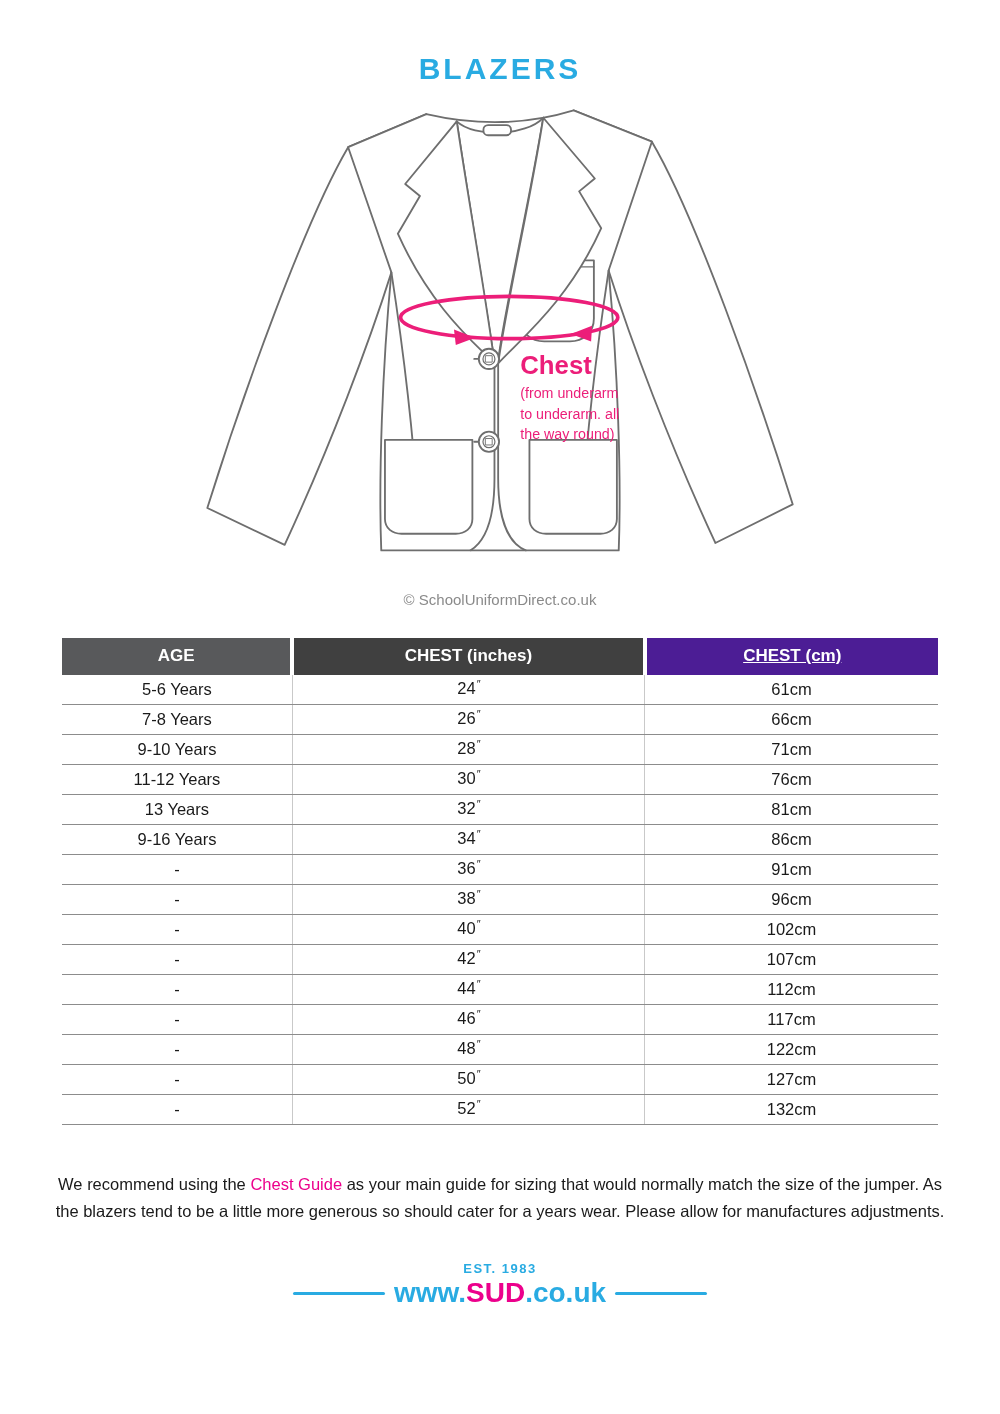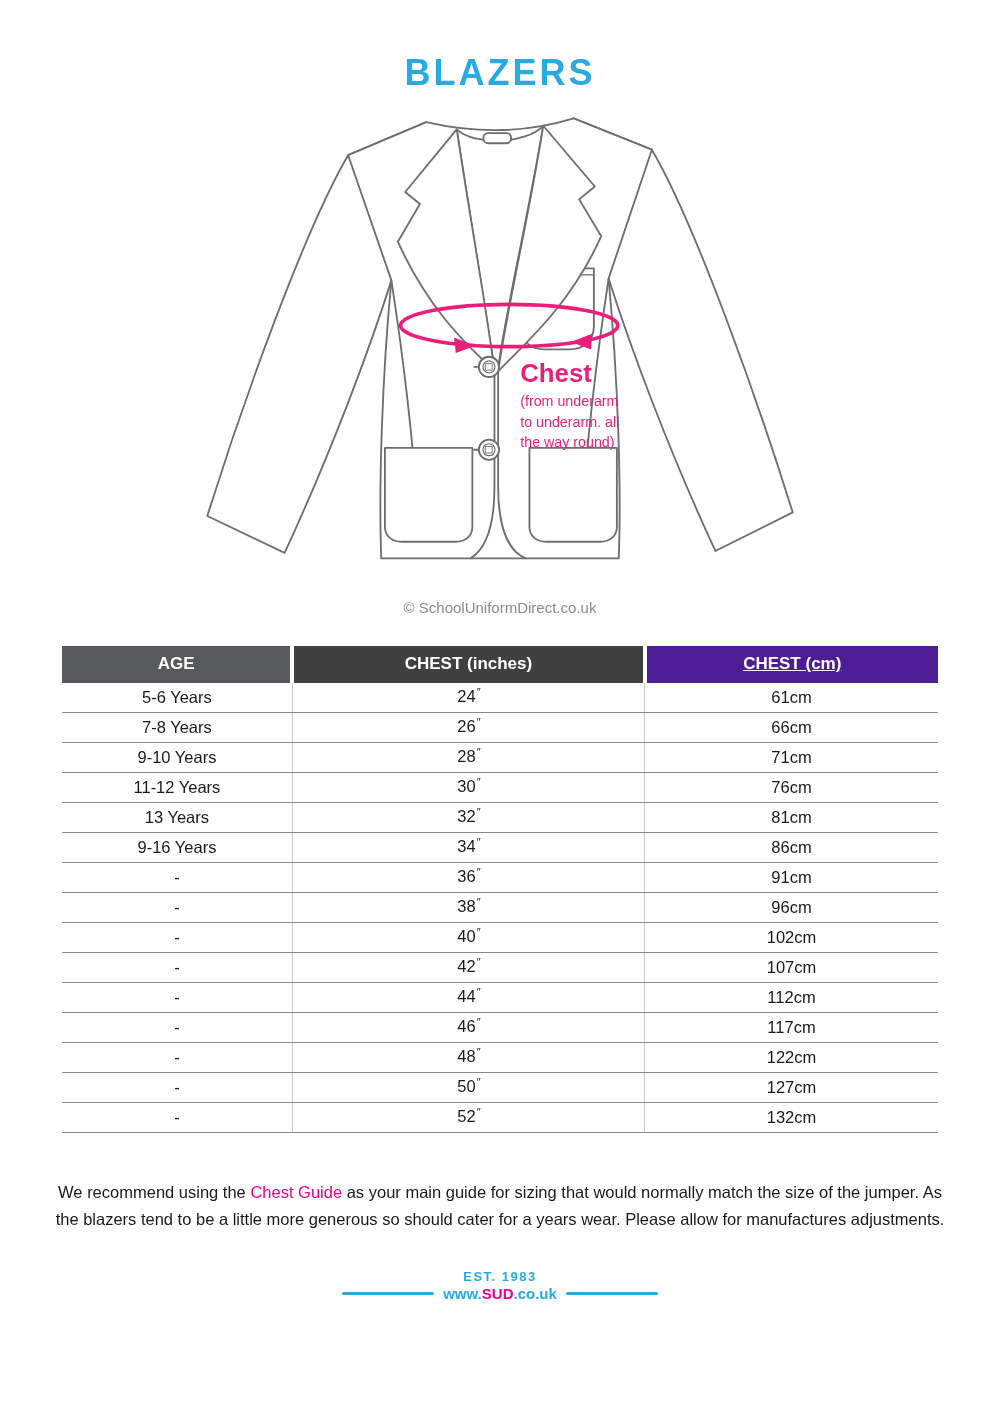--- a/index.html
+++ b/index.html
@@ -9,21 +9,21 @@
     color:#1a1a1a;
     position:relative;
     overflow:hidden;
   }
   .page{width:1000px;height:1414px;position:relative;}
 
   
   .title{
     text-align:center;
     padding-top:52px;
-    font-size:36px;
+    font-size:30px;
     font-weight:bold;
     letter-spacing:3px;
     color:#29ABE2;
   }
 
   
   .drawing-wrap{width:720px;margin:6px auto 0;text-align:center;}
   .drawing-wrap svg{display:block;margin:0 auto;}
   .copyright{
     text-align:center;
@@ -88,21 +88,21 @@
     color:#29ABE2;
   }
   .logo-main .word{margin:0 7px;}
   .logo-main .cap{color:#EC008C;}
   .logo-url{
     margin-top:0px;
     display:flex;
     align-items:center;
     justify-content:center;
     gap:9px;
-    font-size:15px;
+    font-size:28px;
     font-weight:bold;
     color:#29ABE2;
   }
   .logo-url .dash{width:92px;height:3px;background:#29ABE2;border-radius:2px;}
   .logo-url .sud{color:#EC008C;}
 </style>
 </head>
 <body>
 
 <div class="page">

